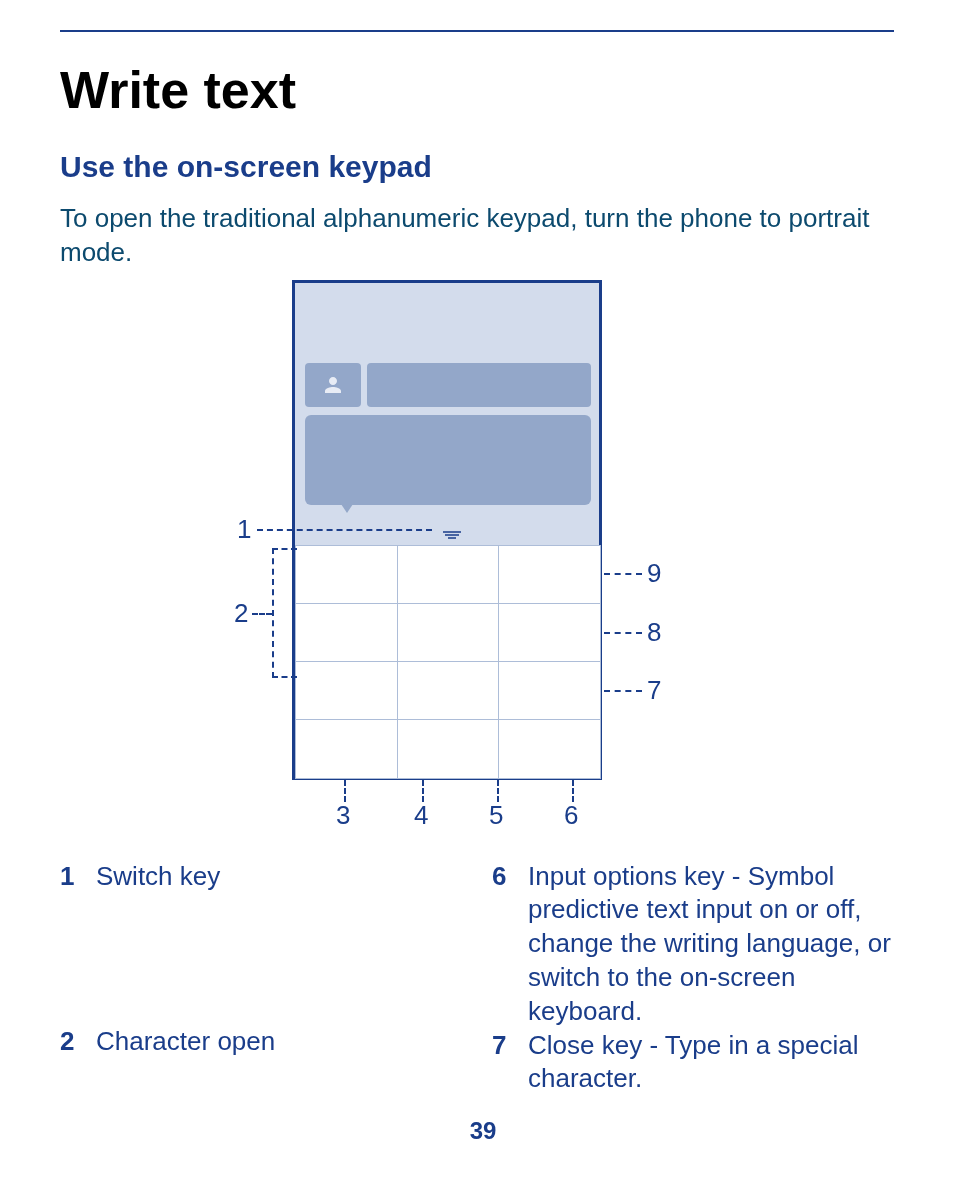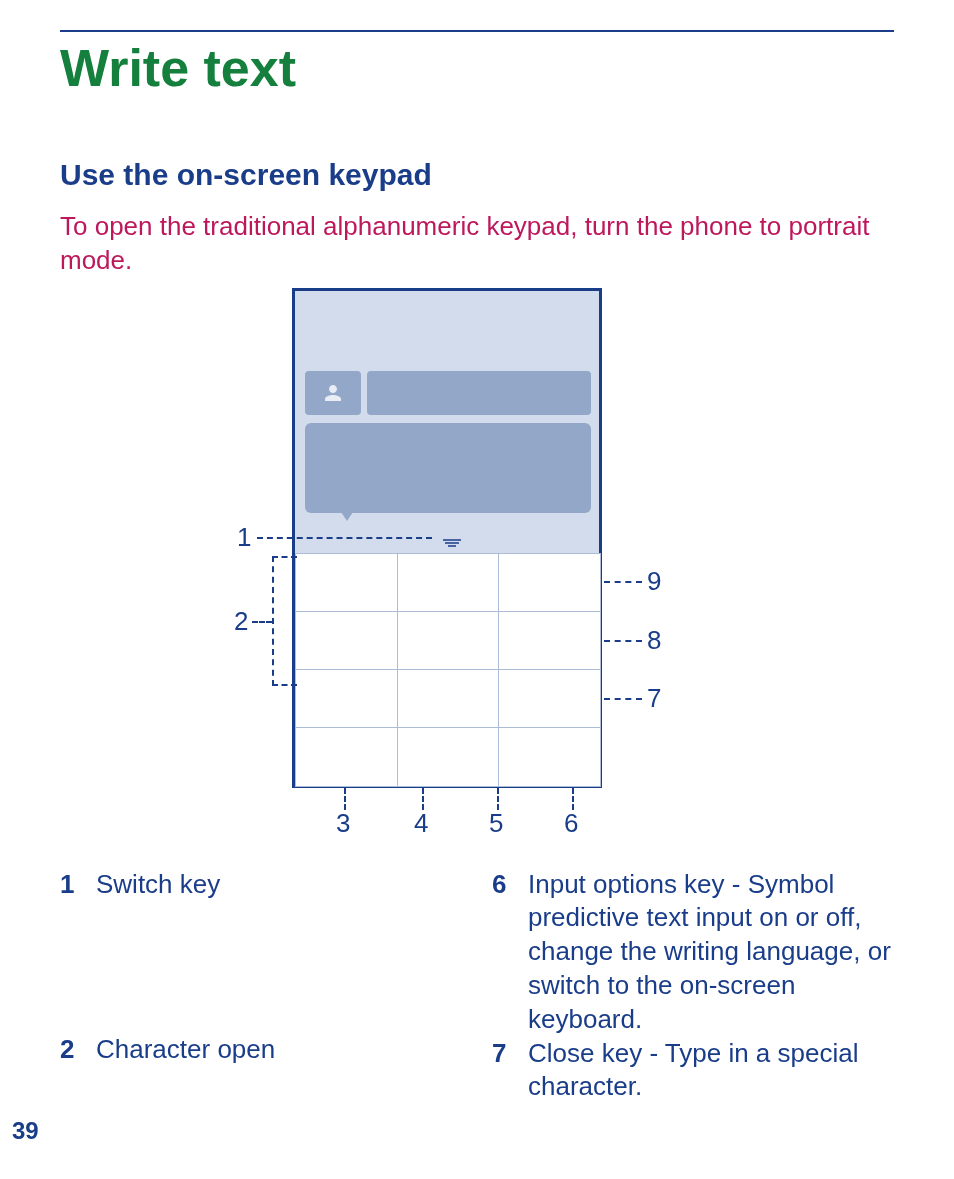--- a/index.html
+++ b/index.html
@@ -12,32 +12,32 @@
     padding: 0 60px;
     color: #1a3d8a;
   }
   .rule {
     border-top: 2px solid #1a3d8a;
     margin-top: 30px;
   }
   .title {
     font-size: 52px;
     font-weight: bold;
-    color: #15803d;
-    margin-top: 6px;
+    color: #000000;
+    margin-top: 28px;
   }
   .subtitle {
     font-size: 30px;
     font-weight: bold;
     color: #1a3d8a;
-    margin-top: 60px;
+    margin-top: 30px;
   }
   .body-text {
     font-size: 26px;
-    color: #be185d;
+    color: #0c4a6e;
     margin-top: 18px;
     line-height: 1.3;
     max-width: 820px;
   }
   .diagram-wrap {
     position: relative;
     width: 500px;
     height: 560px;
     margin: 10px auto 0 auto;
   }
@@ -120,20 +120,21 @@
     margin-bottom: 0px;
     line-height:1.3;
   }
   .legend-num { font-weight:bold; width:20px; flex-shrink:0; }
   .legend-text { flex:1; }
 
   .page-num {
     position:absolute;
     bottom:34px;
     left:12px; right:0;
+    text-align:center;
     font-weight:bold;
     font-size:24px;
     color:#1a3d8a;
   }
 </style>
 </head>
 <body>
 
 <div class="rule"></div>
 <h1 class="title">Write text</h1>

